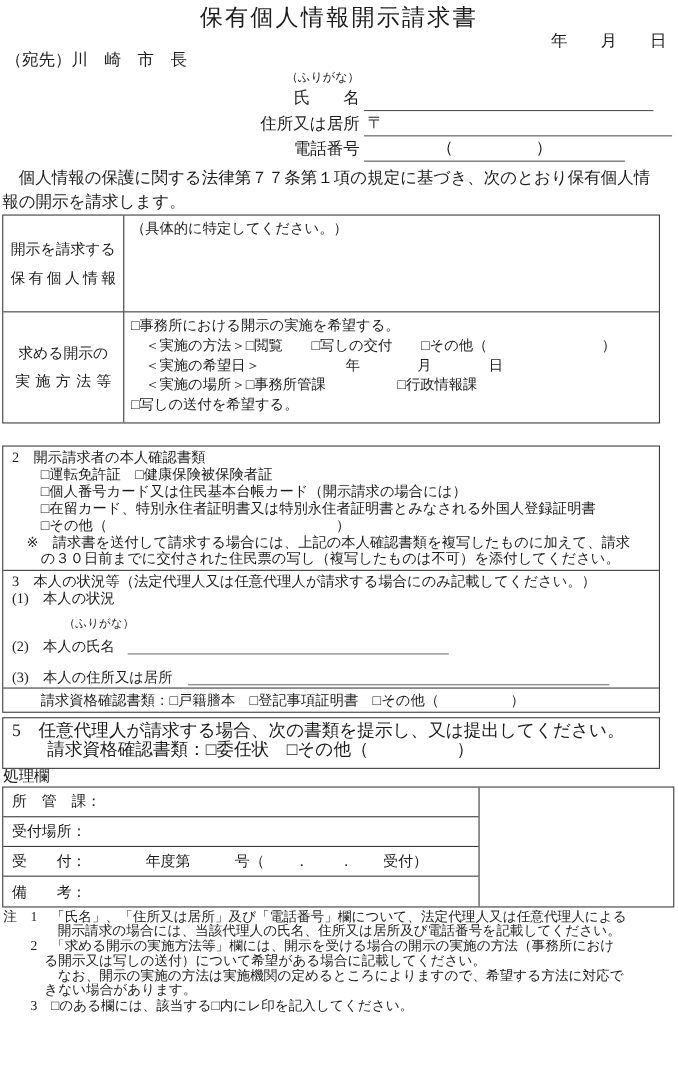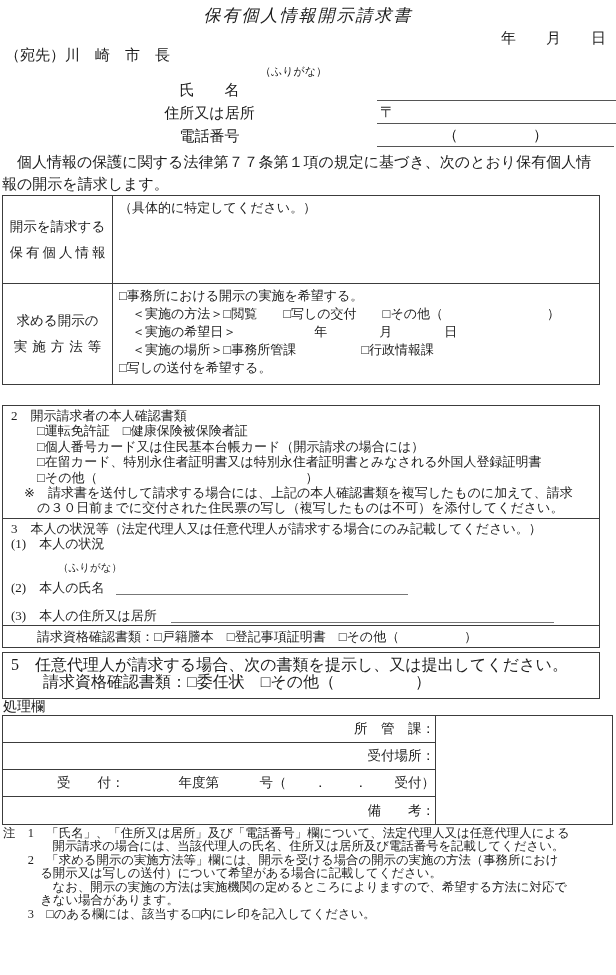--- a/index.html
+++ b/index.html
@@ -3,25 +3,25 @@
 <meta charset="utf-8">
 <style>
   html,body{margin:0;padding:0;background:#fff;}
   .sheet{
     position:relative;width:616px;height:975px;background:#ffffff;color:#1c1c1c;
     font-family:"Liberation Serif","DejaVu Serif","DejaVu Sans",serif;
     overflow:hidden;
   }
   .ln{white-space:pre;overflow:hidden;}
   
-  .title{margin-top:2px;height:28px;line-height:28px;text-align:center;font-size:17px;letter-spacing:2px;font-style:italic;}
+  .title{margin-top:2px;height:28px;line-height:28px;text-align:center;font-size:21px;letter-spacing:2px;}
   .date-line{height:16px;line-height:16px;text-align:right;padding-right:10px;font-size:15px;}
   .addressee{height:18px;line-height:18px;padding-left:5px;font-size:15px;}
   .fld{display:flex;align-items:flex-end;height:23px;font-size:15px;}
-  .fld .lab{flex:0 0 327px;text-align:center;line-height:21px;margin-left:46px;}
+  .fld .lab{flex:0 0 327px;text-align:right;line-height:21px;}
   .fld .uline{border-bottom:1px solid #555;line-height:21px;margin-left:4px;}
   .furirow{height:14px;font-size:11px;line-height:14px;}
   .furirow span{display:inline-block;width:327px;text-align:right;}
   .u-name{width:263px;}
   .u-addr{width:277px;padding-left:3px;}
   .u-phone{width:237px;text-align:center;}
   .intro{margin-top:4px;font-size:15px;line-height:22px;padding-left:2px;}
   
   .t1{margin-left:2px;width:598px;box-sizing:border-box;border:1px solid #3c3c3c;display:grid;grid-template-columns:110px 1fr;grid-template-rows:87px 101px;}
   .t1 .lcell{border-right:1px solid #3c3c3c;display:flex;flex-direction:column;justify-content:center;align-items:center;font-size:13.5px;line-height:26px;}
@@ -43,21 +43,21 @@
   .flexln .uline{border-bottom:1px solid #777;}
   .u-kname{width:292px;margin-left:12px;}
   .u-kaddr{width:383px;margin-left:14px;border-bottom:2px solid #8a8a8a;}
   .mt8{margin-top:8px;}
   
   .s5box{margin-left:2px;margin-top:4px;width:598px;box-sizing:border-box;border:1px solid #3c3c3c;padding:3px 4px 8px 8px;font-size:16px;}
   .s5box .ln{line-height:17px;}
   
   .plabel{height:16px;line-height:16px;font-size:14px;padding-left:3px;}
   .ptab{margin-left:2px;width:611px;box-sizing:border-box;border:1px solid #3c3c3c;display:grid;grid-template-columns:432px 1fr;grid-template-rows:repeat(4,27px);font-size:13.5px;}
-  .prow{grid-column:1;display:flex;align-items:center;padding-left:8px;justify-content:flex-end;}
+  .prow{grid-column:1;display:flex;align-items:center;padding-left:8px;}
   .prow.bb{border-bottom:1px solid #3c3c3c;}
   .pstamp{grid-column:2;grid-row:1/5;border-left:1px solid #3c3c3c;}
   
   .notes{margin-top:2px;padding-left:3px;font-size:12.4px;}
   .notes .ln{line-height:13.4px;}
 </style>
 </head>
 <body>
 
 <div class="sheet">

